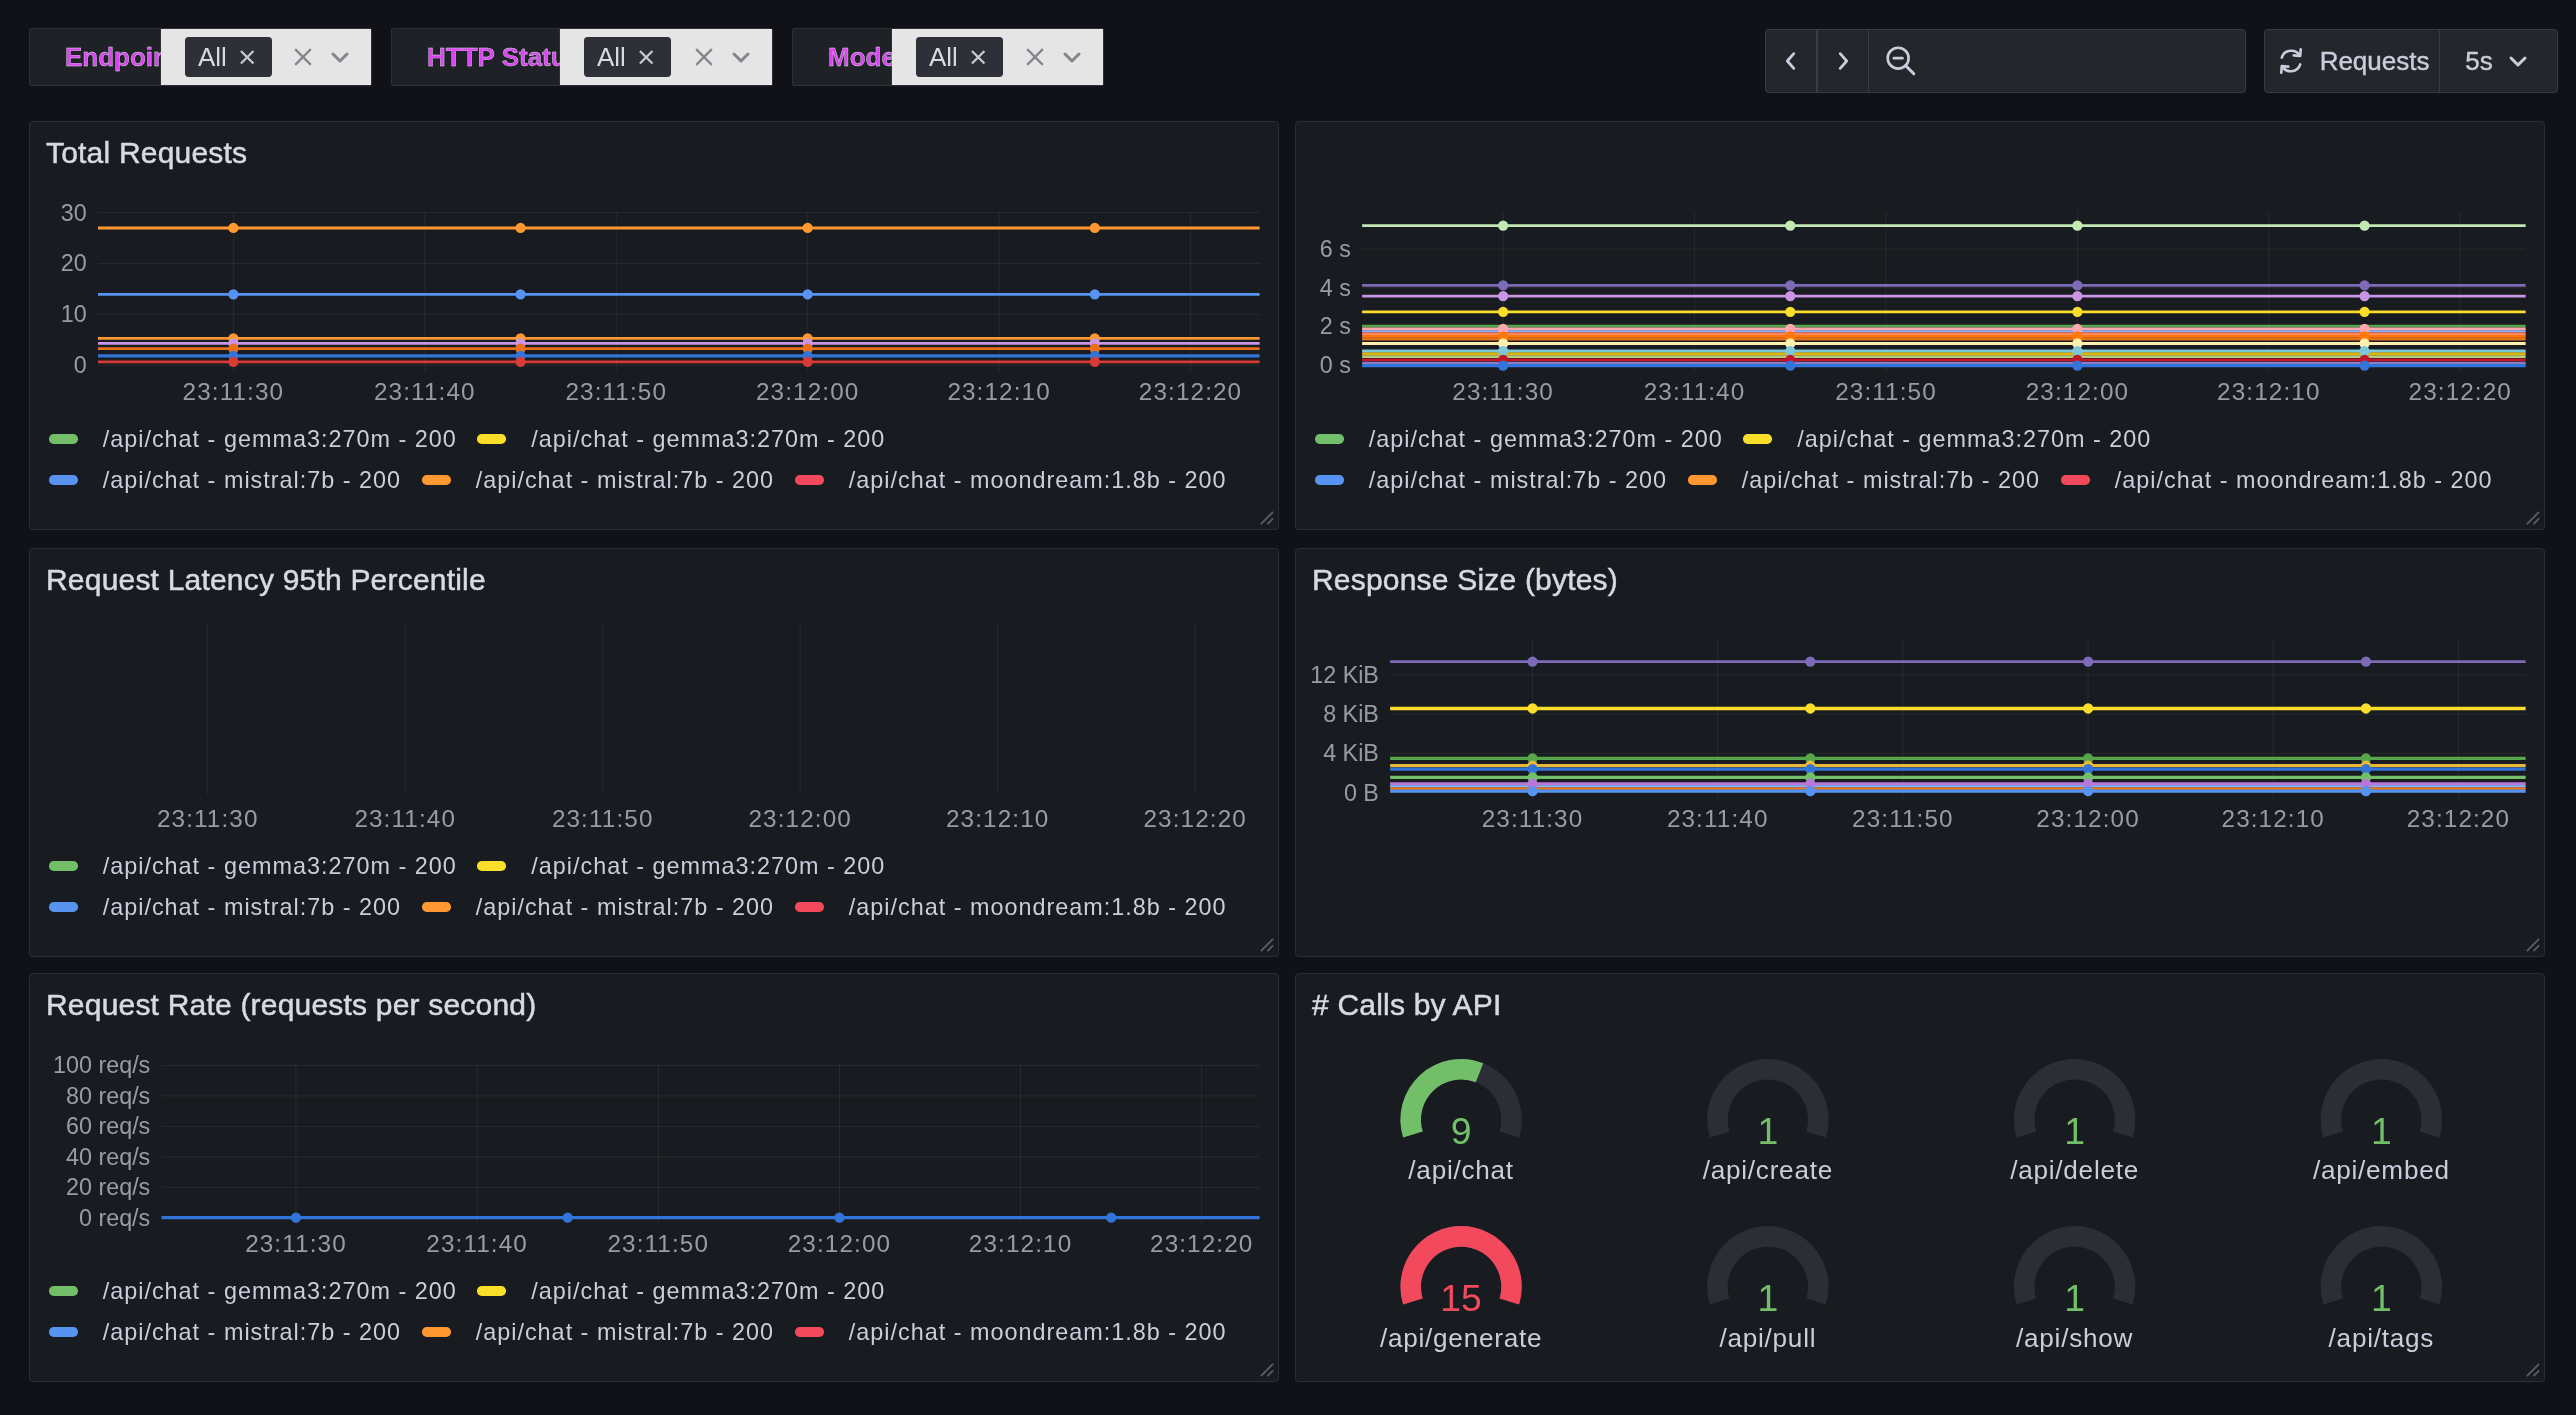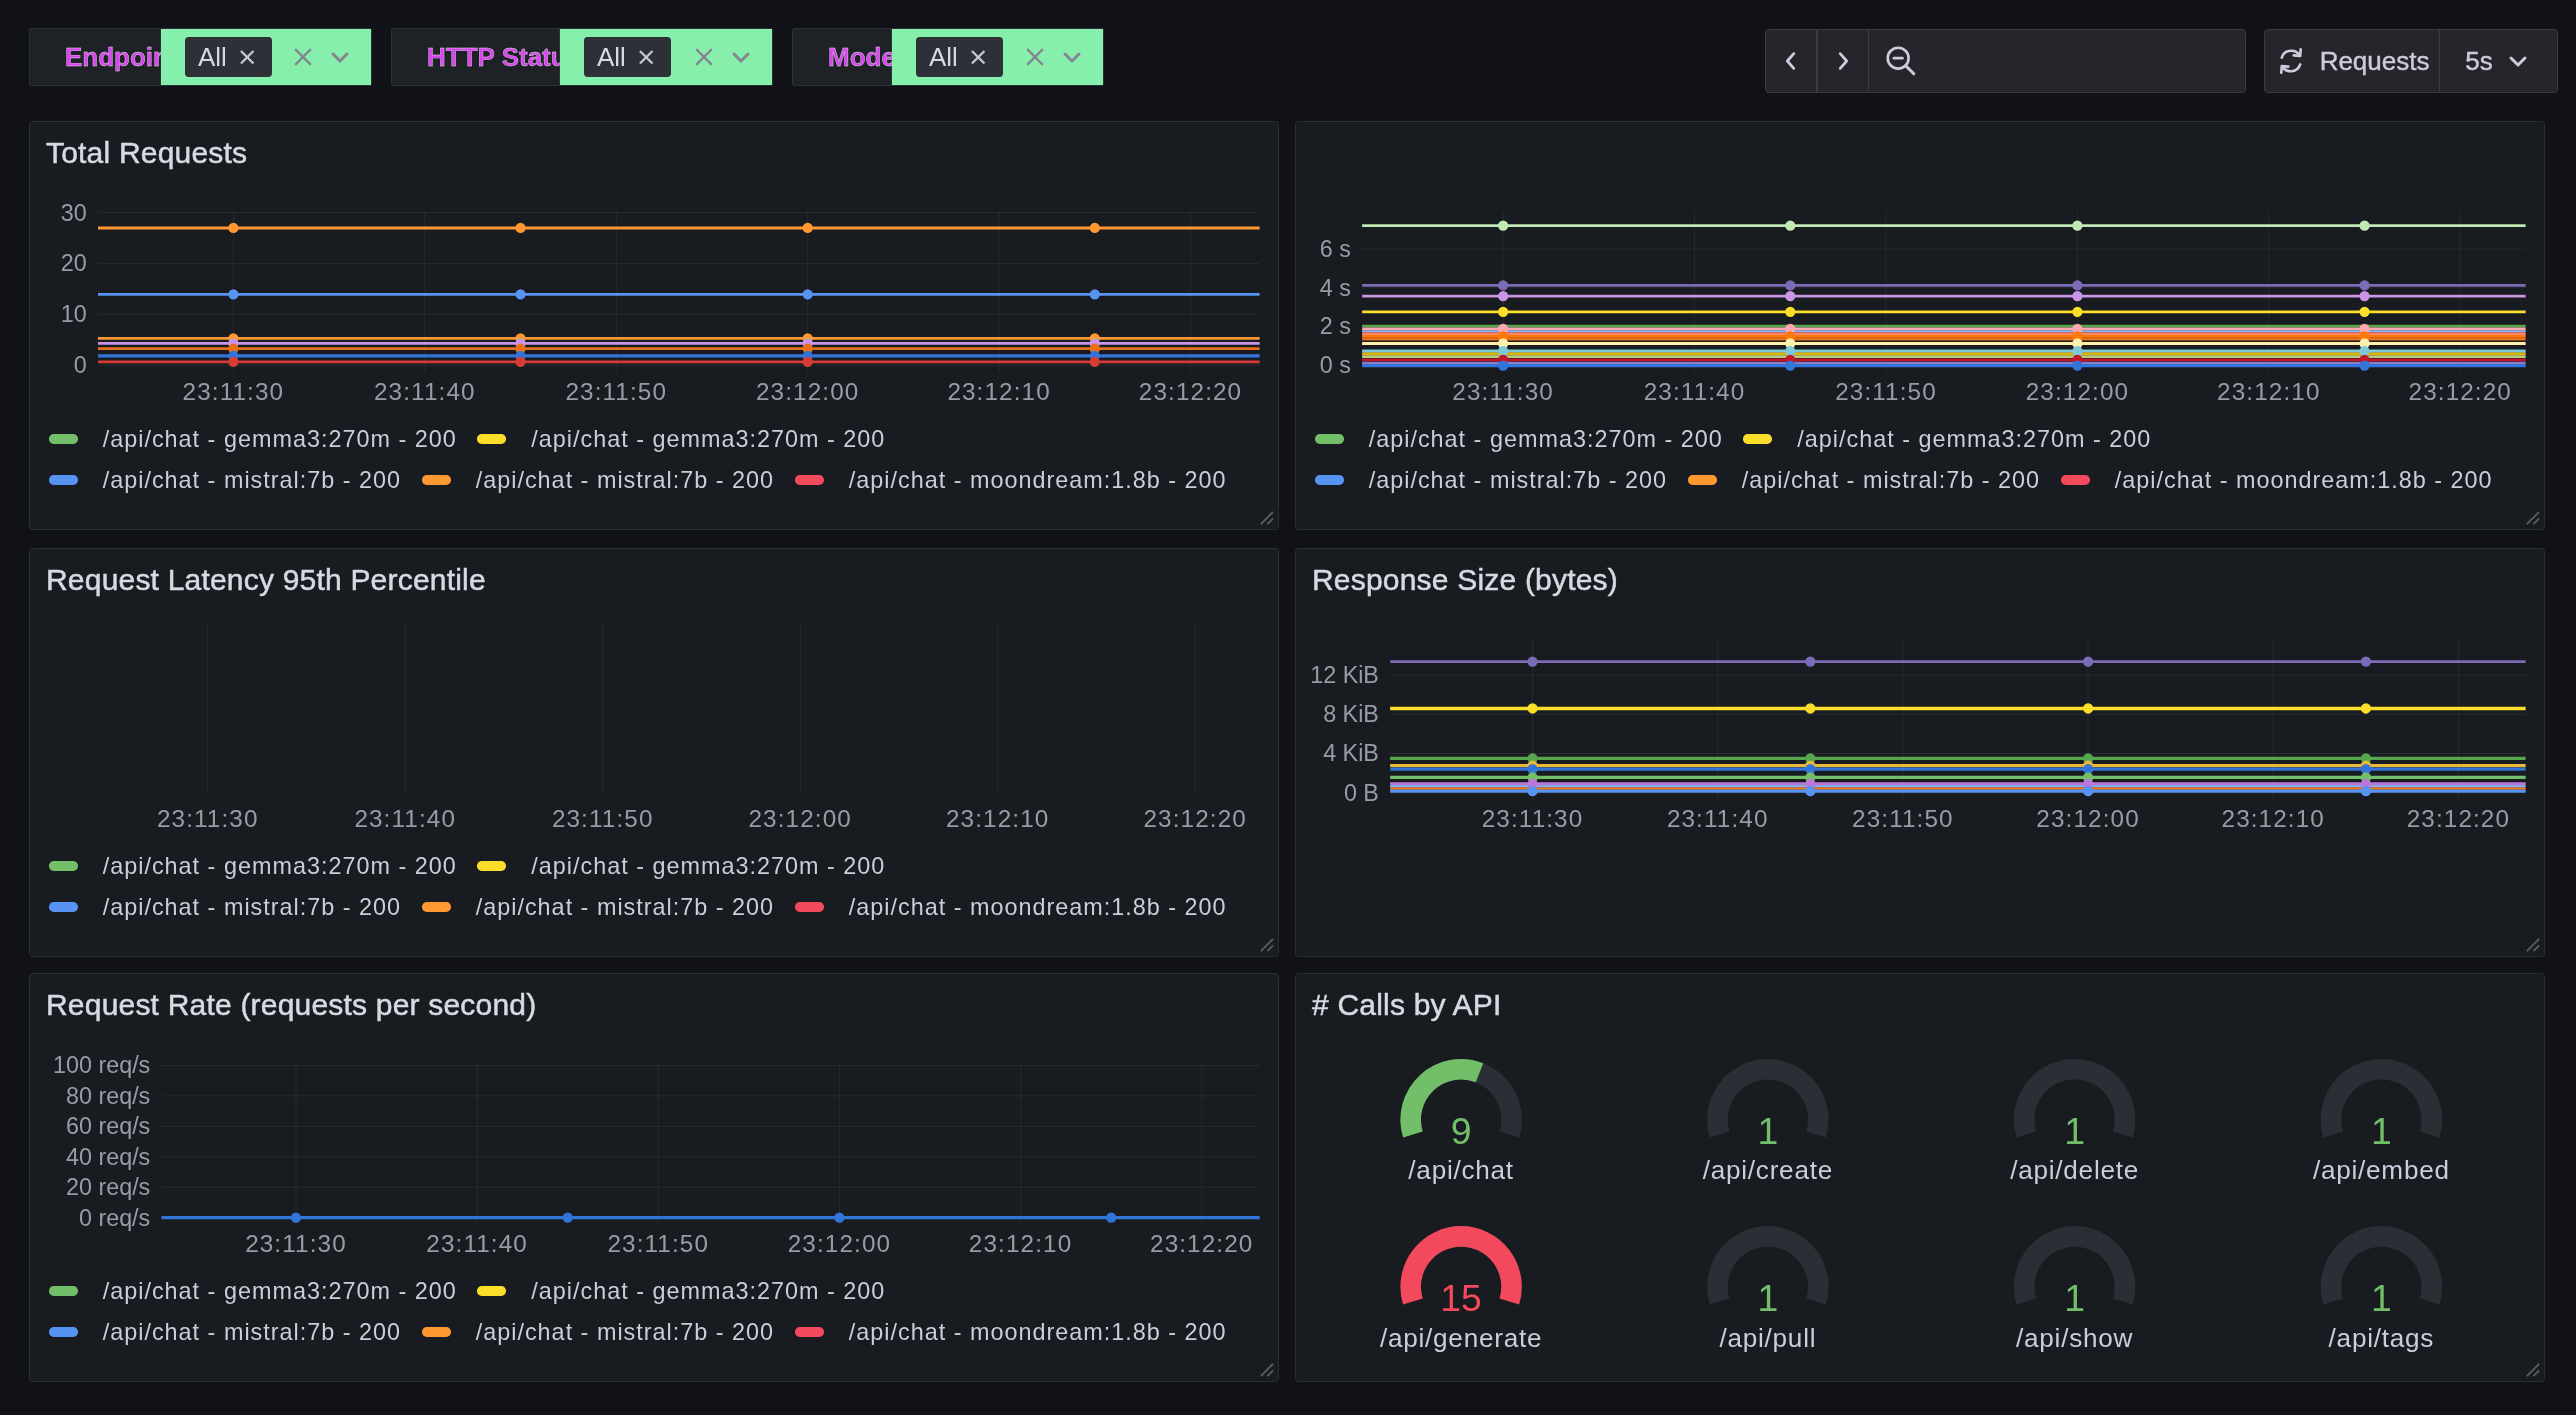--- a/index.html
+++ b/index.html
@@ -11,21 +11,21 @@
 .lrow { position:absolute; left:18.7px; right:18.7px; height:26px; display:flex; align-items:center;
   overflow:hidden; white-space:nowrap; }
 .li { display:inline-flex; align-items:center; margin-right:20.6px; }
 .sw { width:29px; height:9.3px; border-radius:4.7px; display:inline-block; margin-right:13px; }
 .lt { font-size:23.4px; color:#ccccdc; letter-spacing:1px;margin-left:12px; }
 .rh { position:absolute; right:3.7px; bottom:3.7px; }
 .fc { position:absolute; top:28px; height:58px; border:0.9px solid #2e3037; border-radius:1.9px;
   display:flex; align-items:stretch; }
 .fclabel { background:#1e2126; display:flex; align-items:center; padding-left:35px;
   font-size:26px; font-weight:700; color:#d946ef; border-right:0.9px solid #2e3037; white-space:nowrap; -webkit-text-stroke:0.4px #d8d9e3; }
-.fcval { flex:1; display:flex; align-items:center; background:#86efac; }
+.fcval { flex:1; display:flex; align-items:center; background:#e5e5e5; }
 .chip { margin-left:24px; height:40px; background:#2d3036; border-radius:3.7px; display:inline-flex;
   align-items:center; padding:0 13px; gap:9.3px; font-size:26px; color:#d8d9e3; }
 .fcicons { margin-left:auto; margin-right:17px; display:inline-flex; align-items:center; }
 .tgroup { position:absolute; top:29px; height:64px; background:#24262b; border:0.9px solid #3a3c42;
   border-radius:3.7px; display:flex; align-items:stretch; overflow:hidden; }
 .tsep { width:0.9px; background:#3a3c42; }
 .tbtn { display:flex; align-items:center; justify-content:center; }
 .btxt { font-size:26px; font-weight:500; color:#ccccdc; -webkit-text-stroke:0.4px #ccccdc; }
 </style></head>
 <body>

